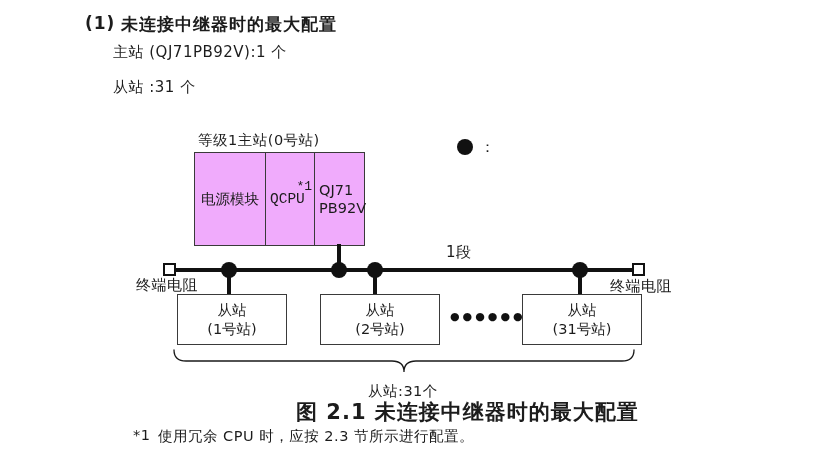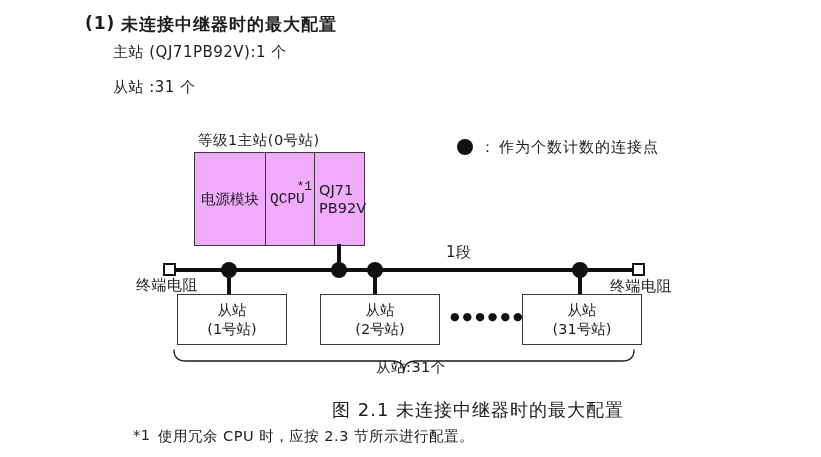--- a/index.html
+++ b/index.html
@@ -43,21 +43,21 @@
 
   
   .slave-box{
     position:absolute;top:294px;height:49px;border:1.5px solid #3a3a3a;background:#fff;
     display:flex;flex-direction:column;align-items:center;justify-content:center;
     font-size:14.5px;line-height:19px;box-sizing:content-box;
   }
   .ellipsis{position:absolute;left:450px;top:310px;font-size:11px;letter-spacing:3px;color:#111;}
 
   .brace-svg{position:absolute;left:173px;top:347px;}
-  .caption{font-size:18px;font-weight:400;letter-spacing:1px;margin-left:36px;}
+  .caption{font-size:21px;font-weight:700;letter-spacing:1px;}
   .footnote{font-size:14.5px;letter-spacing:0.5px;}
 </style>
 </head>
 <body>
 
 <div class="canvas">
 
   <span class="abs heading" style="left:85px;top:13px;">(1)</span>
   <span class="abs heading" style="left:113px;top:13px;margin-left:8px;">未连接中继器时的最大配置</span>
   <span class="abs bodytext" style="left:113px;top:43px;">主站 (QJ71PB92V):1 个</span>
@@ -77,21 +77,20 @@
       </div>
       <div class="m-cell m-cell-3">
         <span>QJ71</span>
         <span>PB92V</span>
       </div>
     </div>
 
     <div class="legend">
       <span class="dot"></span>
       <span class="colon">：</span>
-      <span class="ltext">作为个数计数的连接点</span>
     </div>
 
     <span class="abs bodytext" style="left:446px;top:243px;">1段</span>
     <div class="bus"></div>
     <div class="term-sq" style="left:163px;"></div>
     <div class="term-sq" style="left:632px;"></div>
     <span class="abs bodytext" style="left:136px;top:276px;">终端电阻</span>
     <span class="abs bodytext" style="left:610px;top:277px;">终端电阻</span>
 
     <div class="node" style="left:221px;"></div>
@@ -114,21 +113,21 @@
     </div>
     <div class="slave-box" style="left:522px;width:118px;">
       <span>从站</span>
       <span>(31号站)</span>
     </div>
     <span class="ellipsis">●●●●●●</span>
 
     <svg class="brace-svg" width="462" height="28" viewBox="0 0 462 28">
       <path d="M 1,3 Q 1,14 13,14 L 219,14 Q 231,14 231,25 Q 231,14 243,14 L 449,14 Q 461,14 461,3" fill="none" stroke="#1a1a1a" stroke-width="1.3" stroke-linecap="round"></path>
     </svg>
-    <span class="abs dtext" style="left:368px;top:358px;margin-left:8px;">从站:31个</span>
+    <span class="abs dtext" style="left:368px;top:382px;">从站:31个</span>
 
     <span class="abs caption" style="left:296px;top:398px;">图 2.1 未连接中继器时的最大配置</span>
   </div>
 
   <span class="abs footnote" style="left:133px;top:427px;">*1</span>
   <span class="abs footnote" style="left:158px;top:427px;text-align:center;">使用冗余 CPU 时，应按 2.3 节所示进行配置。</span>
 
 </div>
 
 </body></html>

